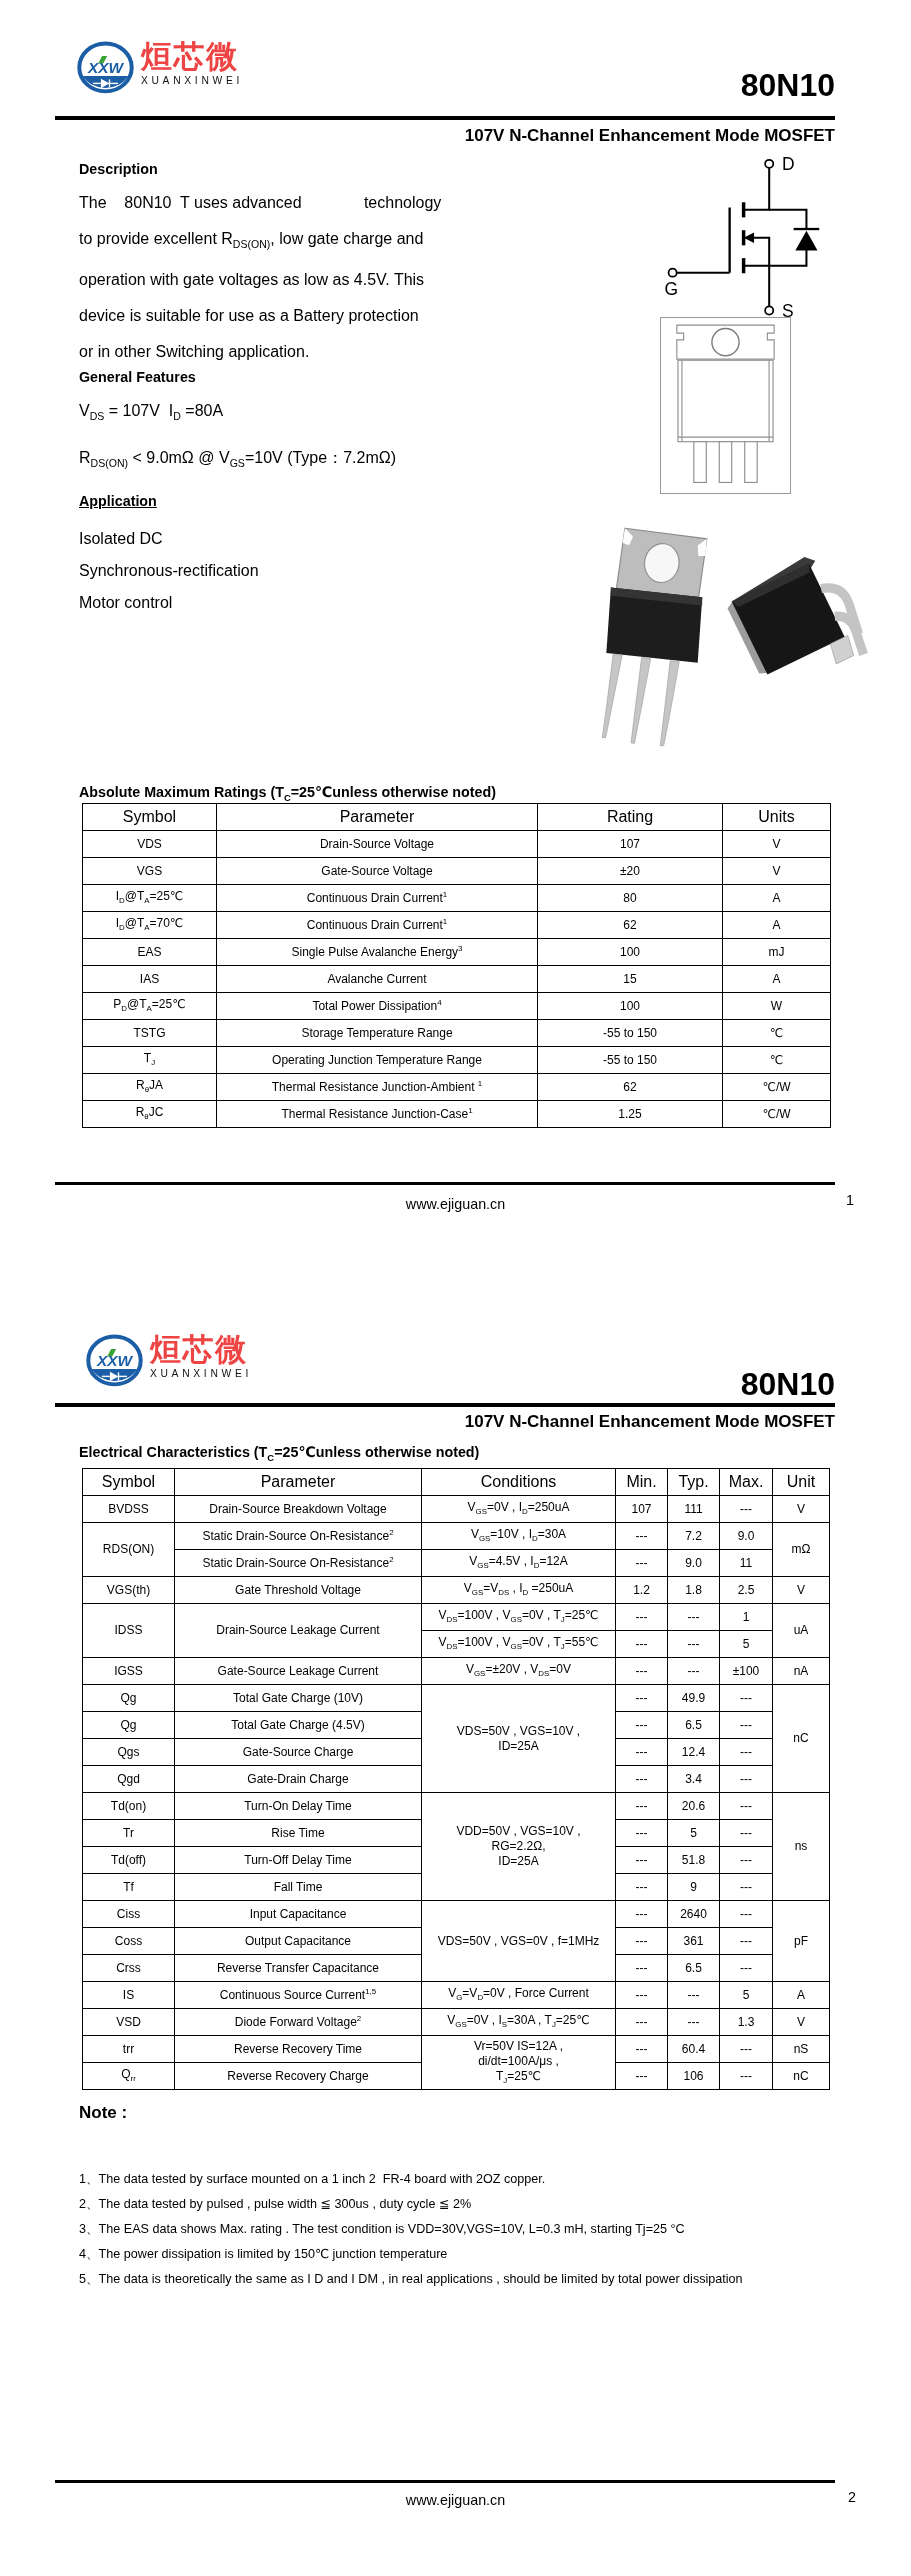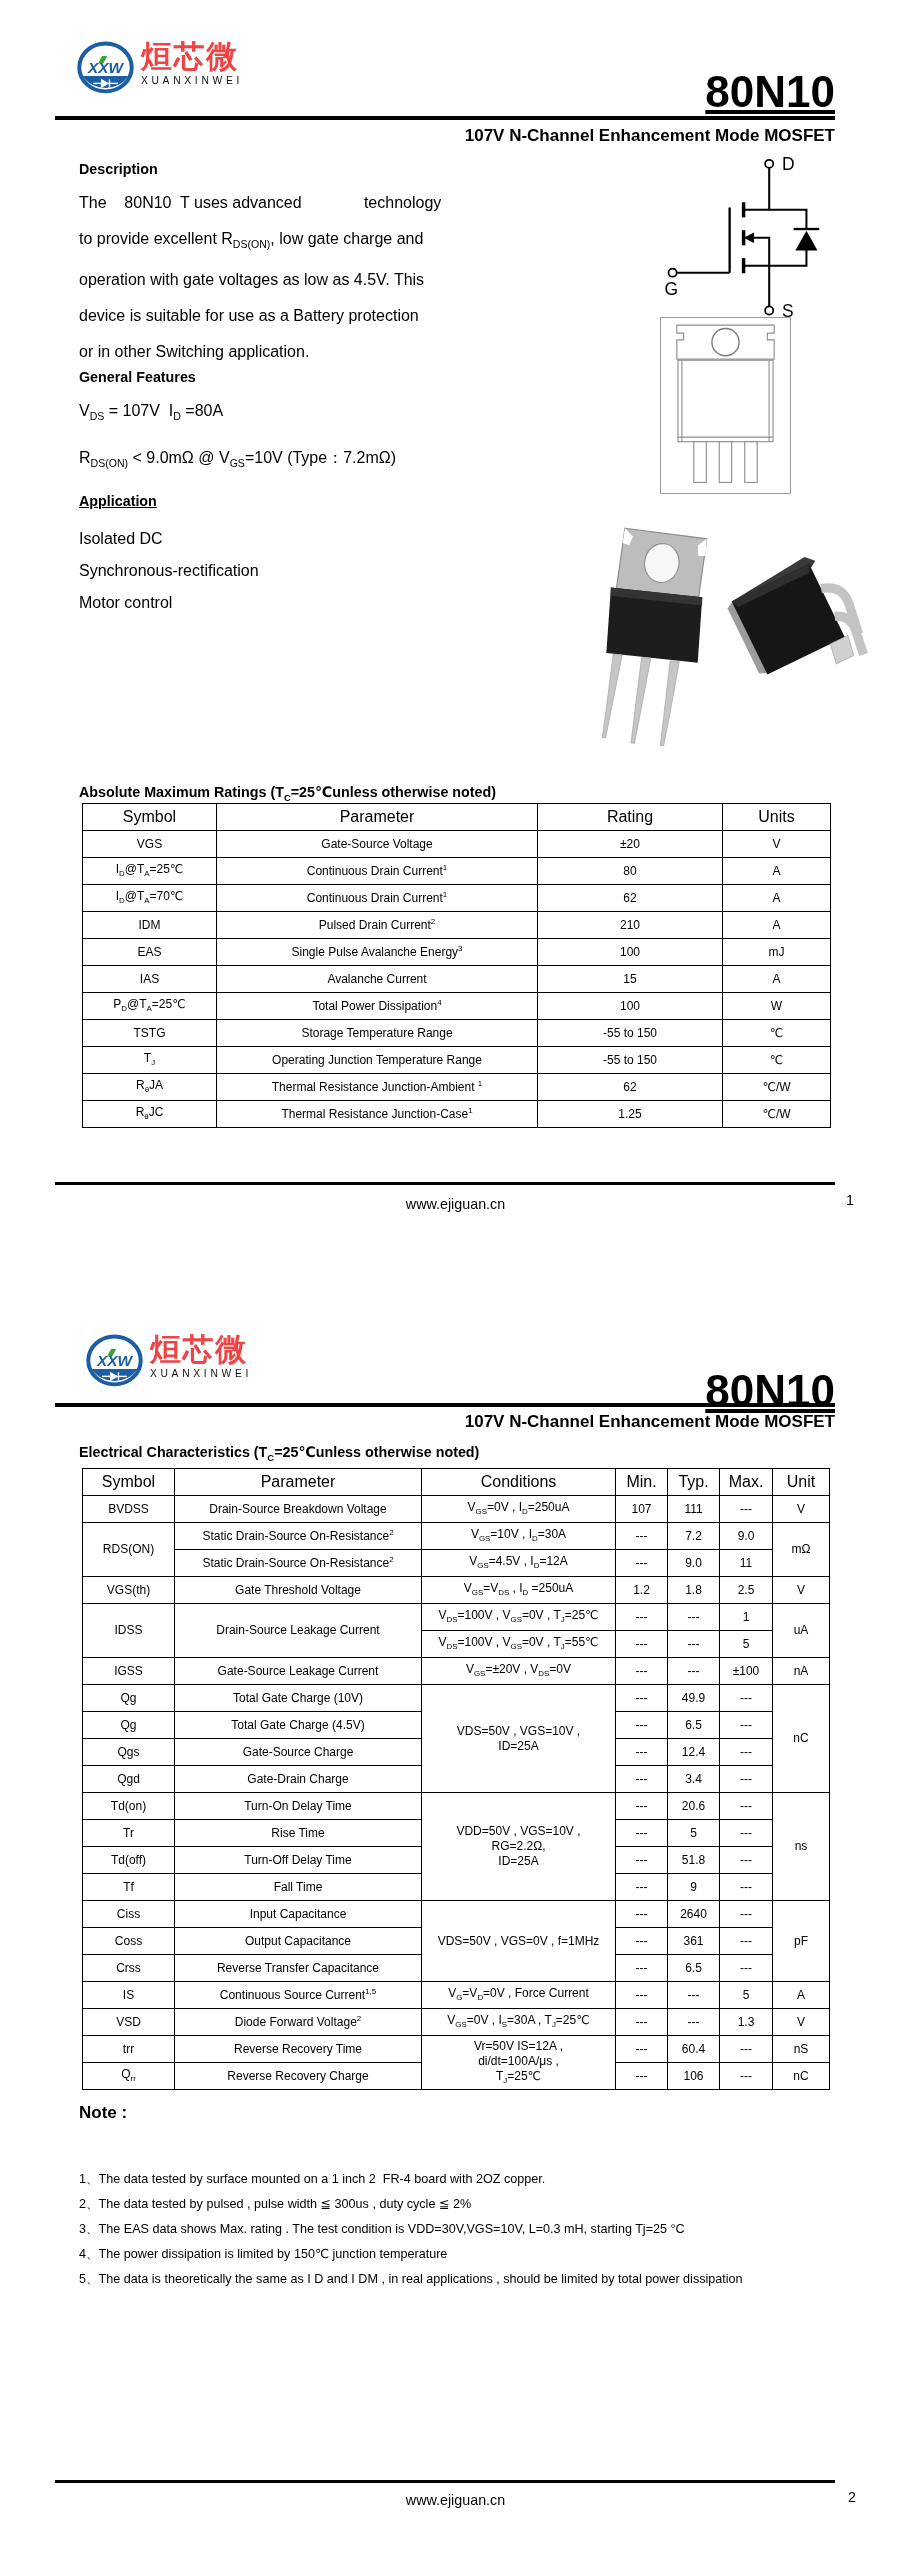--- a/index.html
+++ b/index.html
@@ -7,21 +7,21 @@
   .page{position:relative;width:911px;height:1288px;background:#fff;overflow:hidden;}
   sub{font-size:66%;}
   sup{font-size:66%;}
 
   
   .logo{position:absolute;display:flex;align-items:flex-start;}
   .logo-mark{width:57px;height:54px;flex:0 0 auto;}
   .logo-text{margin-left:6.9px;}
   .logo-cn{font-size:31px;font-weight:700;line-height:1.05;letter-spacing:1.7px;color:#ef4444;font-family:Liberation Serif, serif;}
   .logo-en{font-size:10.3px;letter-spacing:3.7px;margin-top:1.1px;color:#111;}
-  .part-number{position:absolute;right:76px;font-size:44px;font-weight:700;letter-spacing:0px;text-decoration:underline;}
+  .part-number{position:absolute;right:76px;font-size:32px;font-weight:700;letter-spacing:0px;}
   .hrule{position:absolute;left:55px;right:76px;background:#000;}
   .subtitle{position:absolute;right:76px;font-size:17px;font-weight:700;}
 
   
   .sec-title{position:absolute;font-size:14.3px;font-weight:700;}
   .text-block{position:absolute;font-size:16px;}
   .text-block div{white-space:pre-wrap;}
   .desc-lines div{line-height:36px;}
   .features-lines div{line-height:42px;}
   .app-items div{line-height:32px;}
@@ -169,41 +169,41 @@
     <thead>
         <tr>
           <th>Symbol</th>
           <th>Parameter</th>
           <th>Rating</th>
           <th>Units</th>
         </tr>
       </thead>
     <tbody>
         <tr>
+          <td>VDS</td>
+          <td>Drain-Source Voltage</td>
+          <td>107</td>
+          <td>V</td>
+        </tr>
+        <tr>
           <td>VGS</td>
           <td>Gate-Source Voltage</td>
           <td>±20</td>
           <td>V</td>
         </tr>
         <tr>
           <td>I<sub>D</sub>@T<sub>A</sub>=25℃</td>
           <td>Continuous Drain Current<sup>1</sup></td>
           <td>80</td>
           <td>A</td>
         </tr>
         <tr>
           <td>I<sub>D</sub>@T<sub>A</sub>=70℃</td>
           <td>Continuous Drain Current<sup>1</sup></td>
           <td>62</td>
-          <td>A</td>
-        </tr>
-        <tr>
-          <td>IDM</td>
-          <td>Pulsed Drain Current<sup>2</sup></td>
-          <td>210</td>
           <td>A</td>
         </tr>
         <tr>
           <td>EAS</td>
           <td>Single Pulse Avalanche Energy<sup>3</sup></td>
           <td>100</td>
           <td>mJ</td>
         </tr>
         <tr>
           <td>IAS</td>

